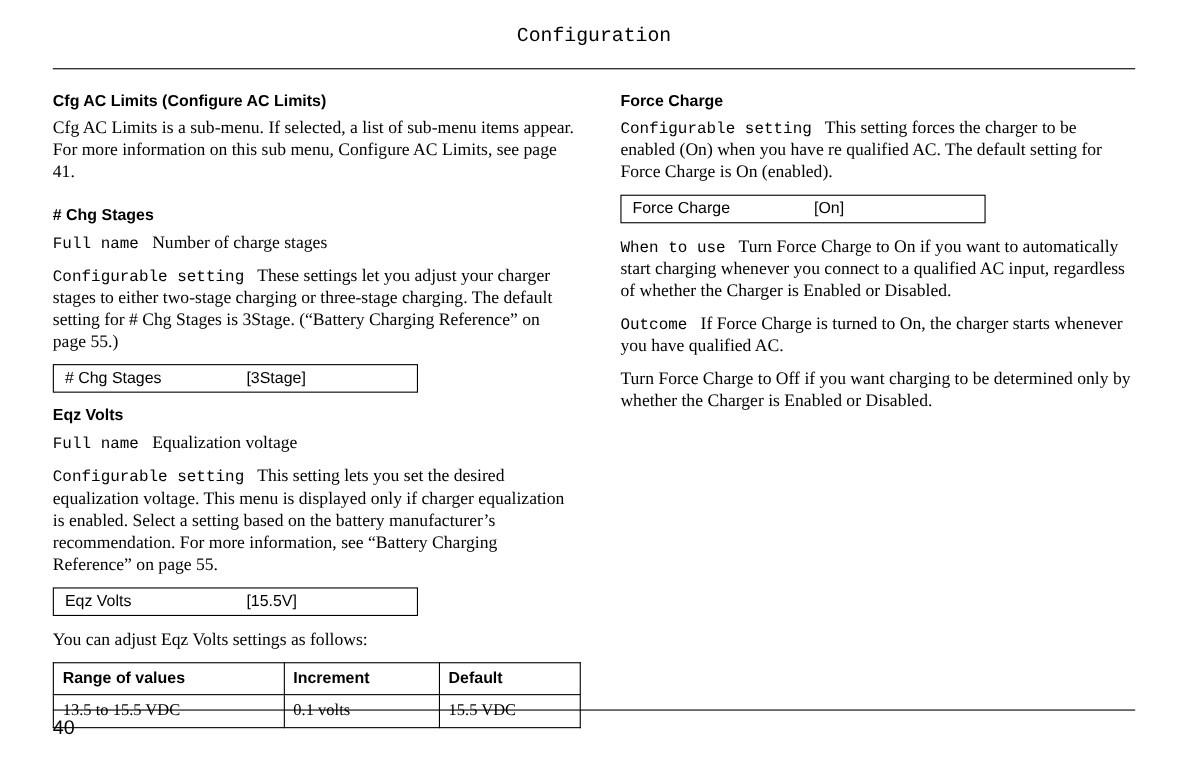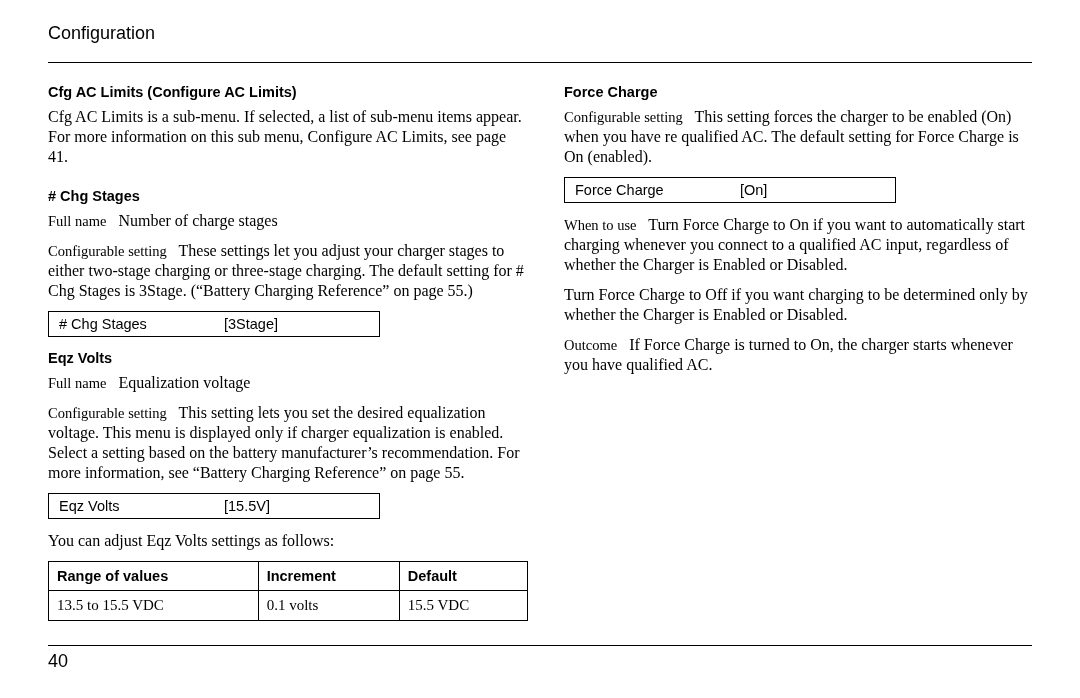--- a/index.html
+++ b/index.html
@@ -14,43 +14,44 @@
     line-height: 1.25;
   }
   .page {
     box-sizing: border-box;
     width: 1080px;
     height: 698px;
     padding: 22px 48px 0 48px;
     position: relative;
   }
   .header {
-    font-family: Liberation Sans, sans-serif;
+    font-family: Liberation Mono, monospace;
     font-size: 18px;
     font-weight: 400;
     padding-bottom: 17px;
     border-bottom: 1px solid #000;
     margin-bottom: 14px;
+    text-align: center;
   }
   .columns {
     display: flex;
     column-gap: 40px;
   }
   .col-left  { width: 476px; }
   .col-right { width: 476px; }
 
   .sect-head {
     font-family: Arial, "Helvetica Neue", Helvetica, sans-serif;
     font-weight: 700;
     font-size: 14.5px;
     margin: 6px 0 6px 0;
   }
   p { margin: 4px 0 10px 0; }
   .runin {
-    font-family: Liberation Serif, serif;
+    font-family: Liberation Mono, monospace;
     font-size: 14.5px;
   }
 
   
   .lcd {
     border: 1px solid #000;
     width: 330px;
     margin: 8px 0 12px 0;
   }
   .lcd-row {
@@ -172,25 +173,25 @@
       <div class="lcd">
         <div class="lcd-row">
           <span class="lcd-label">Force Charge</span>
           <span class="lcd-value">[On]</span>
         </div>
       </div>
       <p>
         <span class="runin">When to use</span>&nbsp;&nbsp;
         <span>Turn Force Charge to On if you want to automatically start charging whenever you connect to a qualified AC input, regardless of whether the Charger is Enabled or Disabled.</span>
       </p>
-      <p>Turn Force Charge to Off if you want charging to be determined only by whether the Charger is Enabled or Disabled.</p>
       <p>
         <span class="runin">Outcome</span>&nbsp;&nbsp;
         <span>If Force Charge is turned to On, the charger starts whenever you have qualified AC.</span>
       </p>
+      <p>Turn Force Charge to Off if you want charging to be determined only by whether the Charger is Enabled or Disabled.</p>
     </div>
 
   </div>
 
   <div class="footer">
     <span>40</span>
   </div>
 
 </div>
 

